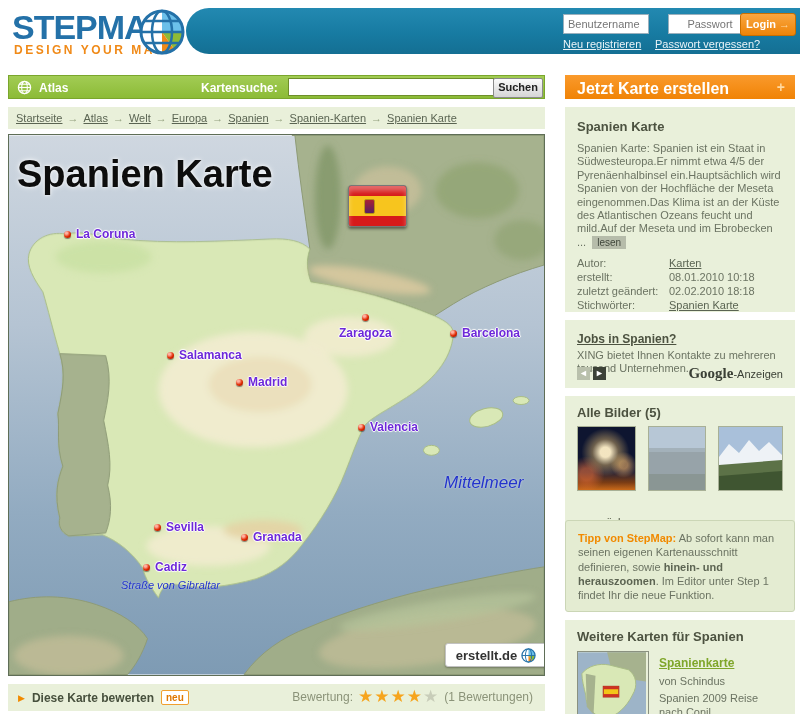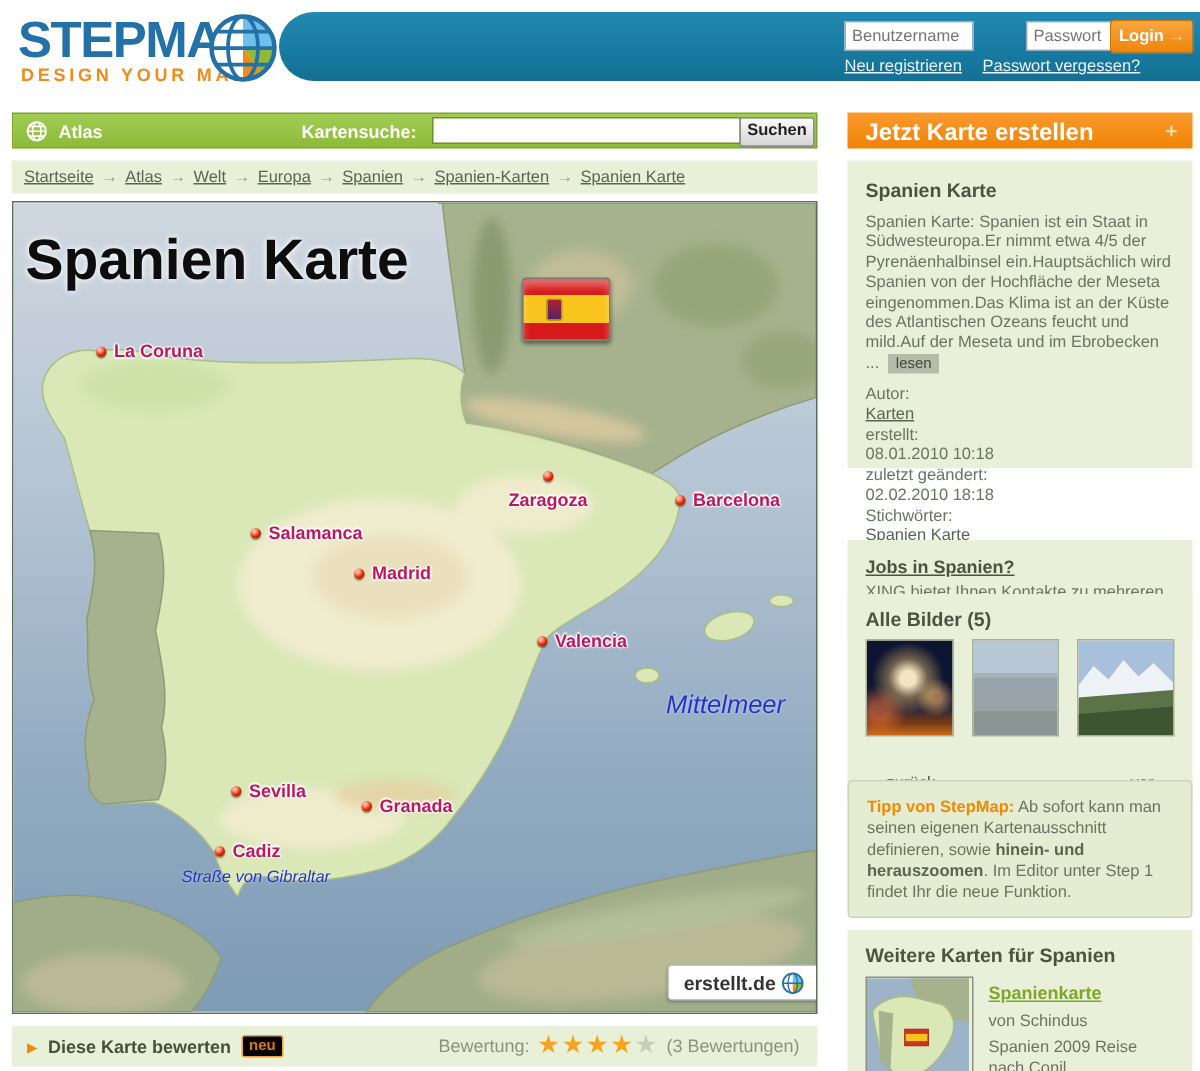--- a/index.html
+++ b/index.html
@@ -9,21 +9,21 @@
   
   .header{position:absolute;left:0;top:0;width:800px;height:65px;background:#fff;}
   .teal-bar{position:absolute;left:186px;top:8px;width:614px;height:46px;
     background:linear-gradient(180deg,#2389b1 0%,#177ba2 55%,#146f93 100%);
     border-radius:24px 0 0 24px;}
   .logo-title{position:absolute;left:12px;top:8px;font-size:34px;font-weight:bold;color:#2471a8;letter-spacing:-1px;}
   .logo-sub{position:absolute;left:14px;top:43px;font-size:12px;font-weight:bold;color:#f08a18;letter-spacing:2.5px;}
   .logo-globe{position:absolute;left:138px;top:8px;width:48px;height:48px;}
   .login-input{position:absolute;top:14px;height:16px;border:1px solid #9ab0bd;font-size:11px;color:#555;padding:1px 4px;background:#fff;}
   #username-field{left:563px;width:76px;}
-  #password-field{left:684px;width:74px;}
+  #password-field{left:668px;width:74px;text-align:center;}
   .login-btn{position:absolute;left:740px;top:13px;width:54px;height:21px;
     background:linear-gradient(180deg,#f9a640,#ee8408);border:1px solid #c96f00;border-radius:3px;
     color:#fff;font-weight:bold;font-size:11px;text-align:center;line-height:20px;cursor:pointer;}
   .login-btn .arr{color:#ffd9a0;font-size:11px;}
   .header-link{position:absolute;top:38px;font-size:11px;color:#eaf4f8;text-decoration:underline;cursor:pointer;}
   #register-link{left:563px;}
   #forgot-link{left:655px;}
 
   
   .toolbar{position:absolute;left:8px;top:75px;width:537px;height:24px;
@@ -50,61 +50,61 @@
 
   
   .map-panel{position:absolute;left:8px;top:134px;width:537px;height:542px;border:1px solid #5f6e57;box-sizing:border-box;overflow:hidden;}
   .map-panel svg.mapsvg{position:absolute;left:0;top:0;}
   .map-title{position:absolute;left:8px;top:18px;font-size:38px;font-weight:bold;color:#0d0d0d;
     text-shadow:0 0 3px rgba(255,255,255,.9),0 0 6px rgba(255,255,255,.7);}
   .city{position:absolute;display:flex;align-items:center;gap:5px;}
   .city .dot{width:7px;height:7px;border-radius:50%;
     background:radial-gradient(circle at 35% 30%, #ffb0a0 0 15%, #e02800 55%, #8f0f00 100%);
     box-shadow:0 1px 1px rgba(0,0,0,.45);flex:0 0 auto;}
-  .city .lbl{font-size:12px;font-weight:bold;color:#be185d;
+  .city .lbl{font-size:12px;font-weight:bold;color:#6d28d9;
     text-shadow:-1px 0 1px #fff,1px 0 1px #fff,0 -1px 1px #fff,0 1px 1px #fff;white-space:nowrap;}
   .city.u .lbl{}
   .sea-label{position:absolute;font-style:italic;color:#2233cc;white-space:nowrap;
     text-shadow:0 0 2px rgba(255,255,255,.6);}
   .flag{position:absolute;left:339px;top:50px;width:57px;height:40px;border:1px solid #777;border-radius:3px;
     background:linear-gradient(180deg,#d61a1a 0 26%,#f7c51e 26% 74%,#d61a1a 74% 100%);
     box-shadow:0 2px 3px rgba(0,0,0,.45), inset 0 5px 5px rgba(255,255,255,.35);}
   .flag:after{content:"";position:absolute;left:15px;top:13px;width:9px;height:13px;
     background:linear-gradient(180deg,#a23,#526);border-radius:2px;border:1px solid #b99512;}
   .map-badge{position:absolute;left:436px;top:508px;width:100px;height:22px;background:#fff;
     border:1px solid #c2c2c2;border-radius:3px;display:flex;align-items:center;justify-content:center;gap:4px;
     font-size:13px;font-weight:bold;color:#333;box-shadow:0 1px 2px rgba(0,0,0,.3);}
 
   
   .rating-bar{position:absolute;left:8px;top:684px;width:537px;height:27px;background:#e9f0da;}
   .rate-left{position:absolute;left:10px;top:6px;display:flex;align-items:center;gap:7px;}
   .rate-tri{color:#f18a00;font-size:9px;}
   .rate-label{font-size:12px;font-weight:bold;color:#47503d;cursor:pointer;}
-  .new-badge{font-size:10px;font-weight:bold;color:#e07800;background:#000000;border:1px solid #f0a030;
+  .new-badge{font-size:10px;font-weight:bold;color:#e07800;background:#ffffff;border:1px solid #f0a030;
     border-radius:2px;padding:0 4px;line-height:13px;}
   .rate-right{position:absolute;right:12px;top:4px;display:flex;align-items:center;gap:5px;}
   .rate-cap{font-size:12px;color:#8b9379;}
   .stars{font-size:17px;letter-spacing:1px;line-height:18px;}
   .star.full{color:#f6a41d;}
   .star.empty{color:#c8cdb9;}
 
   
   .panel{position:absolute;left:565px;width:230px;background:#e9f0da;box-sizing:border-box;}
   .panel-info{top:107px;height:205px;padding:12px 12px 0 12px;}
   .panel-title{font-size:13px;font-weight:bold;color:#4c5240;margin:0 0 8px 0;}
   .panel-text{font-size:11px;line-height:13.4px;color:#6b7362;margin:0;}
   .lesen-btn{display:inline-block;background:#b6bcaa;color:#3f463a;font-size:10px;padding:0 5px;
     line-height:13px;cursor:pointer;margin-left:3px;}
   .meta{margin-top:8px;font-size:11px;color:#6b7362;}
-  .meta-row{display:flex;line-height:13px;margin-bottom:1px;flex-direction:column;}
+  .meta-row{display:flex;line-height:13px;margin-bottom:1px;}
   .meta-label{width:92px;flex:0 0 auto;}
   .meta-value{}
   .meta-value.link{text-decoration:underline;color:#5a6452;cursor:pointer;}
 
-  .panel-jobs{top:320px;height:68px;padding:9px 12px 0 12px;margin-top:40px;}
+  .panel-jobs{top:320px;height:68px;padding:9px 12px 0 12px;}
   .jobs-title{font-size:12px;font-weight:bold;color:#4c5240;text-decoration:underline;cursor:pointer;}
   .jobs-text{font-size:11px;line-height:13px;color:#6b7362;margin:2px 0 0 0;}
   .jobs-foot{position:absolute;left:12px;right:12px;bottom:6px;display:flex;align-items:center;}
   .pg-arrow{width:13px;height:13px;font-size:9px;line-height:13px;text-align:center;color:#fff;cursor:pointer;margin-right:3px;}
   .pg-prev{background:#b9c0ac;}
   .pg-next{background:#3c4238;}
   .google-ads{margin-left:auto;color:#3a3f35;text-align:right;}
   .google-brand{font-family:"Liberation Serif", serif;font-size:15px;font-weight:bold;}
   .google-suffix{font-size:11px;}
 
@@ -270,21 +270,21 @@
         <div class="city" style="left: 232px; top: 395px;">
           <span class="dot"></span>
           <span class="lbl">Granada</span>
         </div>
         <div class="city" style="left: 134px; top: 425px;">
           <span class="dot"></span>
           <span class="lbl">Cadiz</span>
         </div>
       </div>
     <div id="sea-layer">
-        <div class="sea-label" style="left: 435px; top: 325px; font-size: 17px;">Mittelmeer</div>
+        <div class="sea-label" style="left: 435px; top: 338px; font-size: 17px;">Mittelmeer</div>
         <div class="sea-label" style="left: 112px; top: 444px; font-size: 11px;">Straße von Gibraltar</div>
       </div>
     <div class="map-badge">
       <span>erstellt.de</span>
       <svg width="15" height="15" viewBox="0 0 48 48">
         <circle cx="24" cy="24" r="21" fill="#fff"></circle>
         <path d="M24,3 A21,21 0 0 1 45,24 L24,24 Z" fill="#6cc0ea"></path>
         <path d="M45,24 A21,21 0 0 1 36,41 L24,24 Z" fill="#8fba37"></path>
         <path d="M36,41 A21,21 0 0 1 24,45 L24,24 Z" fill="#f08a18"></path>
         <circle cx="24" cy="24" r="21" fill="none" stroke="#2471a8" stroke-width="4"></circle>
@@ -296,21 +296,21 @@
 
   <div class="rating-bar">
     <div class="rate-left">
       <span class="rate-tri">▶</span>
       <span class="rate-label">Diese Karte bewerten</span>
       <span class="new-badge">neu</span>
     </div>
     <div class="rate-right">
       <span class="rate-cap">Bewertung:</span>
       <span class="stars" id="stars"><span class="star full">★</span><span class="star full">★</span><span class="star full">★</span><span class="star full">★</span><span class="star empty">★</span></span>
-      <span class="rate-cap">(3 Bewertungen)</span>
+      <span class="rate-cap">(1 Bewertungen)</span>
     </div>
   </div>
 
   <div class="panel panel-info">
     <h3 class="panel-title">Spanien Karte</h3>
     <p class="panel-text">
       <span>Spanien Karte: Spanien ist ein Staat in Südwesteuropa.Er nimmt etwa 4/5 der Pyrenäenhalbinsel ein.Hauptsächlich wird Spanien von der Hochfläche der Meseta eingenommen.Das Klima ist an der Küste des Atlantischen Ozeans feucht und mild.Auf der Meseta und im Ebrobecken ...</span>
       <span class="lesen-btn">lesen</span>
     </p>
     <div class="meta" id="meta-table">

